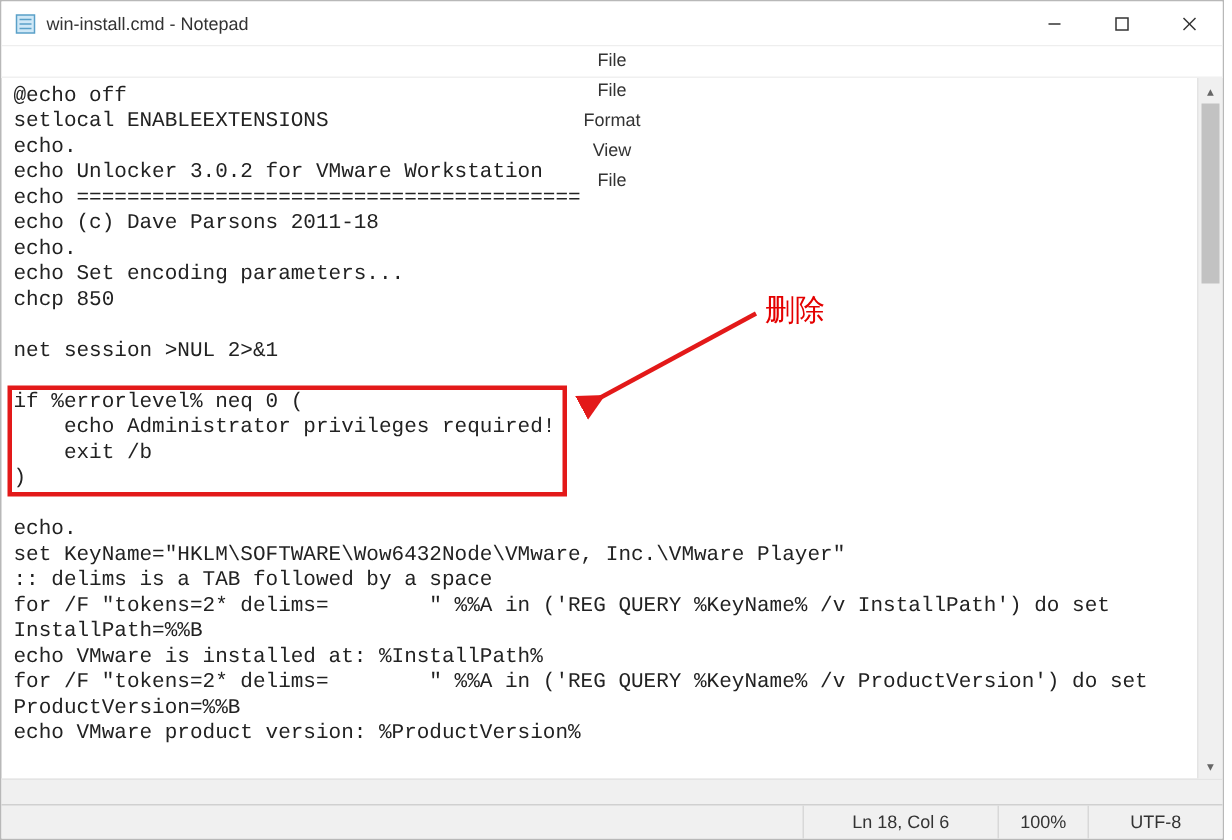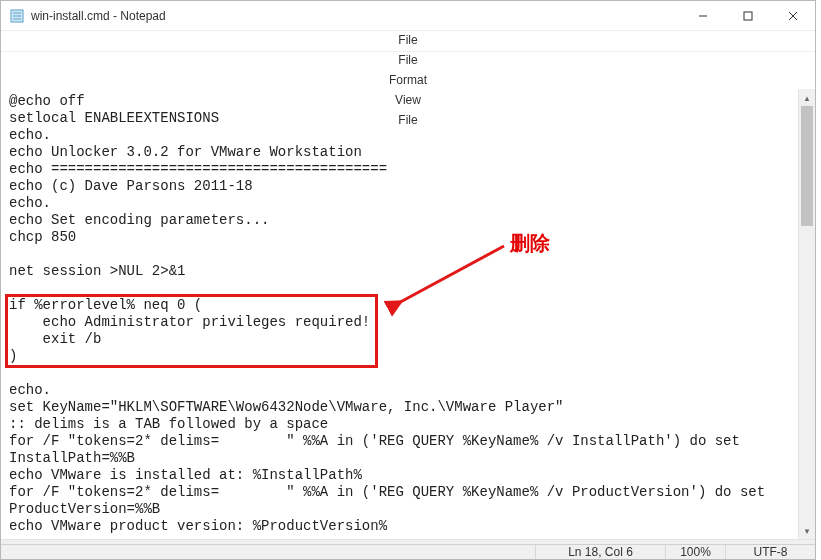--- a/index.html
+++ b/index.html
@@ -6,29 +6,29 @@
   html, body { width: 821px; height: 560px; font-family: "Segoe UI", Tahoma, sans-serif; font-size: 12px; overflow: hidden; background: #fff; }
   .window { width: 816px; height: 560px; border: 1px solid #b8b8b8; display: flex; flex-direction: column; background:#fff; }
   .titlebar { height: 30px; display: flex; align-items: center; background: #fff; border-bottom: 1px solid #eee; }
   .titlebar .icon { width: 16px; height: 16px; margin: 0 6px 0 8px; display:flex; align-items:center; justify-content:center; }
   .titlebar .title { flex: 0 0 auto; font-size: 12px; color: #333; }
   .titlebar .spacer { flex: 1; }
   .winbtn { width: 45px; height: 30px; display: flex; align-items: center; justify-content: center; color: #555; font-size: 10px; }
   .winbtn.close { color:#555; }
   .menubar { height: 21px; display: flex; align-items: center; gap: 2px; padding: 0 4px; background:#fff; border-bottom:1px solid #f0f0f0;flex-direction:column;}
   .menuitem { padding: 2px 8px; font-size: 12px; color:#333; }
-  .content-wrap { position: relative; flex:1; display:flex;margin-top:37px; }
+  .content-wrap { position: relative; flex:1; display:flex; }
   .editor { position: relative; flex:1; overflow:hidden; padding: 4px 6px 4px 8px; font-family: Consolas,"Courier New",monospace; font-size: 14px; line-height: 17px; color:#222; white-space:pre; }
   .editor .line { height:17px; }
   .scrollbar-v { width:17px; background:#f0f0f0; border-left:1px solid #e4e4e4; display:flex; flex-direction:column; }
   .scrollbar-v .arrow { height:17px; display:flex; align-items:center; justify-content:center; color:#666; font-size:9px;}
   .scrollbar-v .track { flex:1; position:relative; }
   .scrollbar-v .thumb { position:absolute; top:0; left:2px; right:2px; height:120px; background:#c2c2c2; border-radius:0;}
   .highlight-box { position:absolute; border:3px solid #e31919; pointer-events:none; }
-  .annot-label { position:absolute; color:#e40000; font-size:20px; font-weight:bold; font-family: "Microsoft YaHei","SimHei",sans-serif; pointer-events:none;}
+  .annot-label { position:absolute; color:#e40000; font-size:20px; font-weight:normal; font-family: "Microsoft YaHei","SimHei",sans-serif; pointer-events:none;}
   .scrollbar-h-placeholder { height:17px; background:#f0f0f0; border-top:1px solid #e4e4e4;}
   .statusbar { height:23px; background:#f0f0f0; border-top:1px solid #d0d0d0; display:flex; align-items:stretch; font-size:12px; color:#333;}
   .statusbar .cell { border-left:1px solid #d8d8d8; display:flex; align-items:center; justify-content:center; padding:0 10px;}
   .statusbar .flexfill { flex:1; }
   svg.arrow-svg { position:absolute; pointer-events:none; }
 </style>
 </head>
 <body>
 
 <div class="window">

